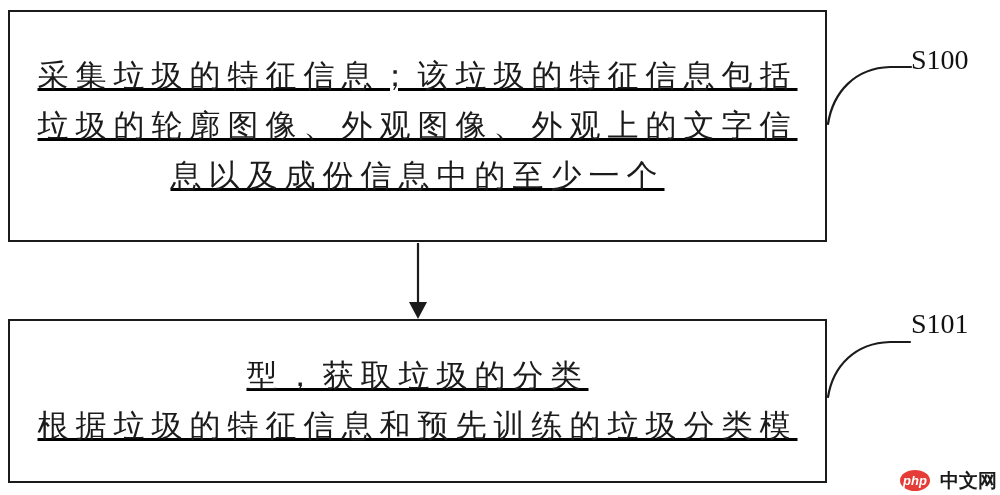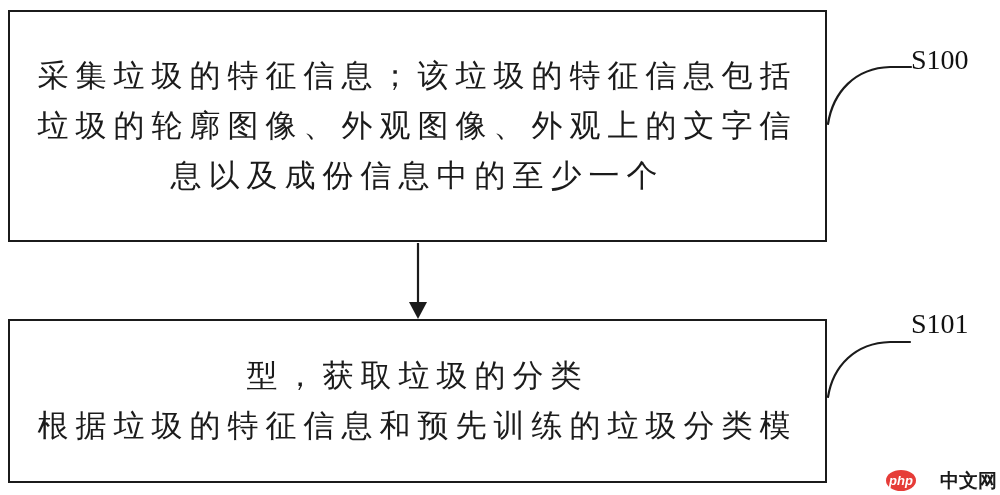--- a/index.html
+++ b/index.html
@@ -18,20 +18,21 @@
   .flow-box {
     position: absolute;
     left: 8px;
     width: 819px;
     border: 2px solid #1b1b1b;
     box-sizing: border-box;
     background: #ffffff;
     display: flex;
     flex-direction: column;
     justify-content: center;
+    text-decoration: underline;
   }
   .flow-box--1 { top: 10px;  height: 232px; }
   .flow-box--2 { top: 319px; height: 164px; }
   .flow-line {
     font-size: 31px;
     line-height: 50px;
     letter-spacing: 7px;
     color: #1b1b1b;
     text-align: center;
     white-space: nowrap;
@@ -52,21 +53,21 @@
     white-space: nowrap;
   }
   .step-label--s100 { left: 911px; top: 44px; }
   .step-label--s101 { left: 911px; top: 308px; }
   .watermark {
     position: absolute;
     right: 3px;
     bottom: 4px;
     display: flex;
     align-items: center;
-    gap: 3px;
+    gap: 10px;
     text-align: center;
   }
   .wm-badge {
     display: flex;
     align-items: center;
     justify-content: center;
     width: 30px;
     height: 21px;
     border-radius: 50%;
     font-family: "Liberation Sans", sans-serif;
@@ -75,21 +76,20 @@
     font-style: italic;
     line-height: 1;
     padding-bottom: 1px;
     box-sizing: border-box;
   }
   .wm-site {
     font-family: "Liberation Sans", sans-serif;
     font-size: 19px;
     font-weight: bold;
     line-height: 1;
-    margin-left: 21px;
   }
 </style>
 </head>
 <body>
 
 <div class="stage">
 
   <div class="flow-box flow-box--1">
     <div class="flow-line">采集垃圾的特征信息；该垃圾的特征信息包括</div>
     <div class="flow-line">垃圾的轮廓图像、外观图像、外观上的文字信</div>

